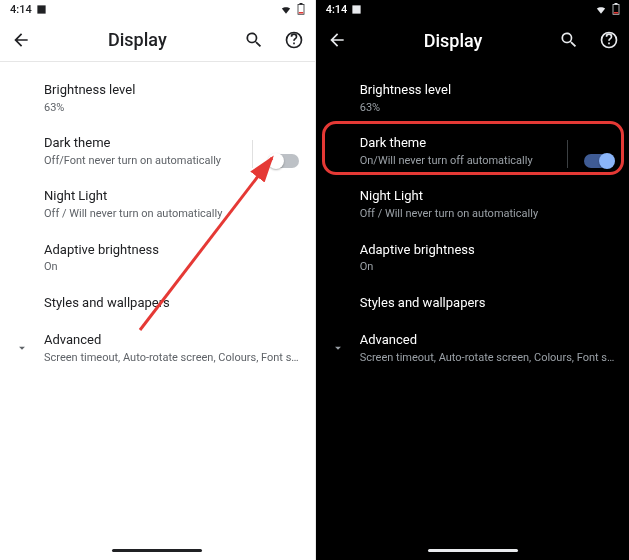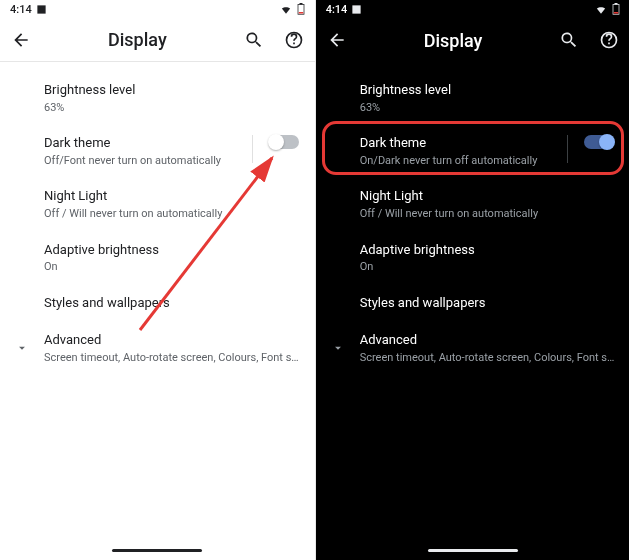--- a/index.html
+++ b/index.html
@@ -48,21 +48,21 @@
     font-weight: 500;
     flex: 1;
     text-align: center;
   }
   .iconbtn { width: 22px; height: 22px; display:flex; align-items:center; justify-content:center; cursor:pointer; }
 
   
   .list { padding: 10px 0 0 0; }
   .item {
     display: flex;
-    align-items: flex-start;
+    align-items: flex-end;
     padding: 10px 16px 10px 44px;
     position: relative;
   }
   .item .text { flex: 1; min-width: 0;}
   .item .primary { font-size: 13px; line-height: 1.3; }
   .item .secondary {
     font-size: 11px;
     line-height: 1.3;
     margin-top: 2px;
     white-space: nowrap;
@@ -281,21 +281,21 @@
     <div class="item">
       <div class="text">
         <div class="primary">Brightness level</div>
         <div class="secondary">63%</div>
       </div>
     </div>
     <div class="item highlighted">
       <div class="highlight-box"></div>
       <div class="text">
         <div class="primary">Dark theme</div>
-        <div class="secondary">On/Dark never turn off automatically</div>
+        <div class="secondary">On/Will never turn off automatically</div>
       </div>
       <div class="toggle-divider"></div>
       <div class="toggle on">
           <div class="knob"></div>
         </div>
     </div>
     <div class="item">
       <div class="text">
         <div class="primary">Night Light</div>
         <div class="secondary">Off / Will never turn on automatically</div>

